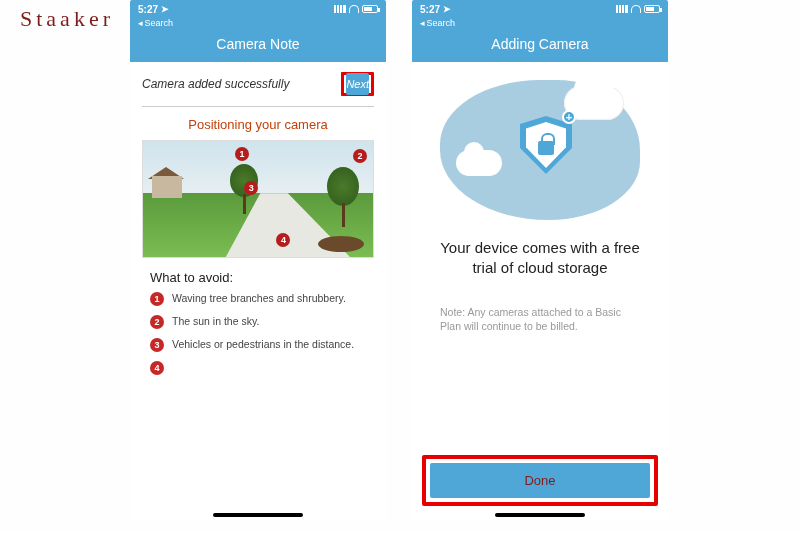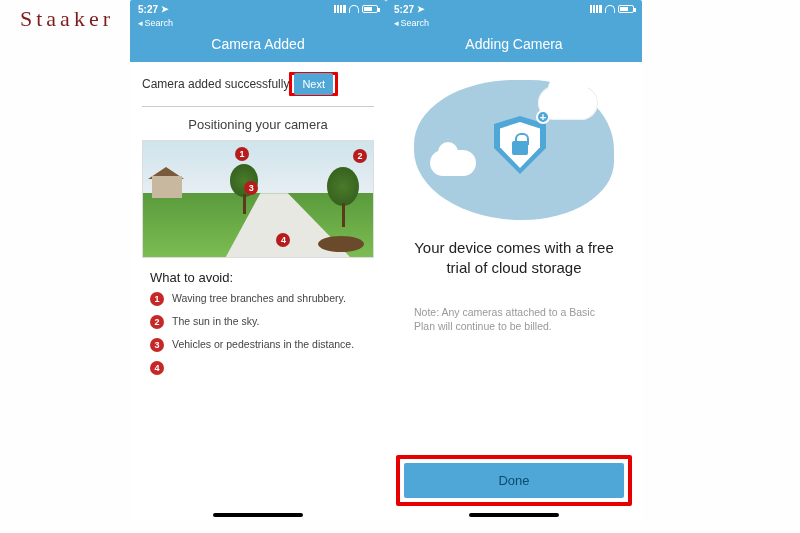--- a/index.html
+++ b/index.html
@@ -19,20 +19,21 @@
     font-size: 22px;
     letter-spacing: 4px;
     color: #7f1d1d;
     font-weight: 500;
   }
   .phones {
     position: absolute;
     top: 0;
     left: 130px;
     display: flex;
+    gap: 26px;
   }
   .phone {
     width: 256px;
     height: 520px;
     background: #fff;
     border-radius: 2px;
     display: flex;
     flex-direction: column;
     position: relative;
     overflow: hidden;
@@ -64,46 +65,47 @@
     color: #fff;
     text-align: center;
     font-size: 14px;
     font-weight: 400;
     padding: 6px 0 10px;
   }
   
   .success-row {
     display: flex;
     align-items: center;
-    justify-content: flex-start;
+    justify-content: space-between;
     padding: 10px 12px;
     font-size: 12px;
     color: #333;
+    font-style: italic;
   }
   .next-btn {
     background: #4fa7d8;
     color: #fff;
     font-size: 11px;
-    padding: 5px 8px;
+    padding: 5px 0;
     border-radius: 2px;
   }
   .red-box-next {
     border: 3px solid #e60000;
     padding: 2px;
     border-radius: 1px;
   }
   .divider {
     height: 1px;
     background: #ccc;
     margin: 0 12px;
   }
   .section-title {
     text-align: center;
     font-size: 13px;
-    color: #404040;
+    color: #c2410c;
     padding: 10px 0 8px;
   }
   .camera-image {
     margin: 0 12px;
     height: 118px;
     position: relative;
     border: 1px solid #ddd;
     overflow: hidden;
   }
   .sky { position:absolute; top:0; left:0; right:0; height:45%; background: linear-gradient(#cfe4ec,#e6eef2); }
@@ -249,21 +251,21 @@
   .done-wrap {
     position: absolute;
     bottom: 14px;
     left: 10px; right: 10px;
     border: 4px solid #e60000;
     padding: 4px;
     border-radius: 2px;
   }
   .done-btn {
     background: #4fa7d8;
-    color: #0c4a6e;
+    color: #7f1d1d;
     text-align: center;
     font-size: 13px;
     padding: 10px 0;
     border-radius: 2px;
   }
   .home-indicator {
     position: absolute;
     bottom: 3px;
     left: 50%;
     transform: translateX(-50%);
@@ -297,21 +299,21 @@
         <span class="wifi-icon"></span>
         <span class="batt-icon">
             <span class="batt-fill"></span>
           </span>
       </div>
     </div>
     <div class="back-search">
       <span>◂</span>
       <span>Search</span>
     </div>
-    <div class="nav-header">Camera Added</div>
+    <div class="nav-header">Camera Note</div>
 
     <div class="success-row">
       <span>Camera added successfully</span>
       <span class="red-box-next">
         <span class="next-btn">Next</span>
       </span>
     </div>
     <div class="divider"></div>
 
     <div class="section-title">Positioning your camera</div>

